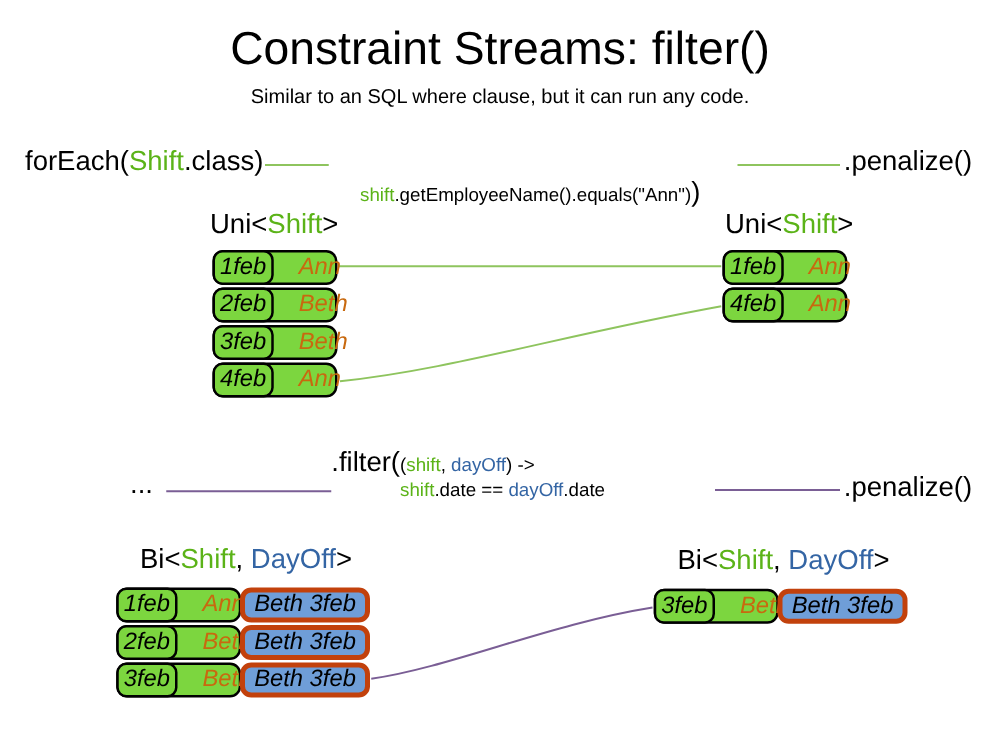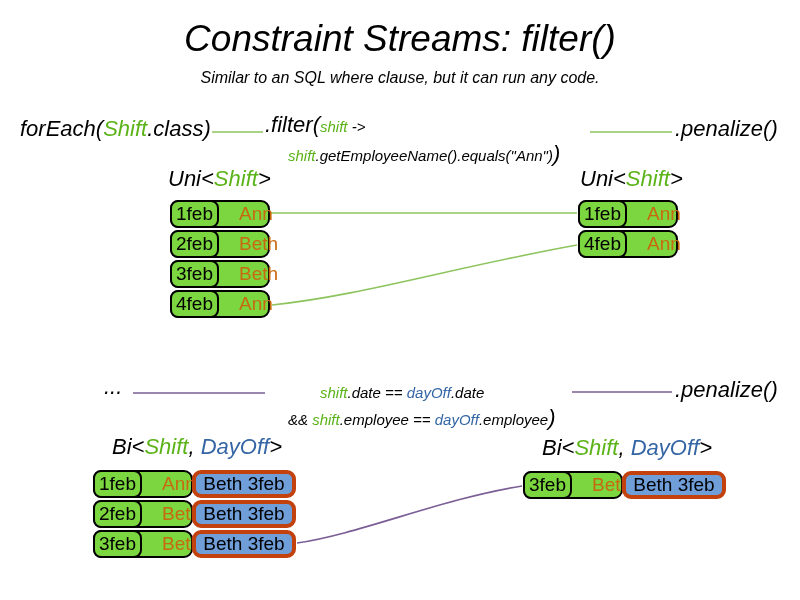--- a/index.html
+++ b/index.html
@@ -2,32 +2,32 @@
 <html style="--cell-green: #7cd63f; --cell-blue: #6f9ed8; --text-orange: #c8690f; --text-green: #5bb318; --text-blue: #3465a4; --line-green: #8ec45e; --line-purple: #7a5e95;"><head>
 <meta charset="utf-8">
 <style>
   :root{
     --cell-green:#7cd63f; --cell-blue:#6f9ed8; --text-orange:#c8690f;
     --text-green:#5bb318; --text-blue:#3465a4; --line-green:#8ec45e; --line-purple:#7a5e95;
   }
   html,body{margin:0;padding:0;background:#fff;}
   .slide{position:relative;width:800px;height:600px;background:#fff;overflow:hidden;
          font-family:"Liberation Sans",sans-serif;color:#000;}
-  .abs{position:absolute;font-style:italic;}
+  .abs{position:absolute;}
   .pre{white-space:pre;}
   .t38{font-size:37px;line-height:42px;}
   .t22{font-size:22px;line-height:26px;white-space:nowrap;}
   .t16{font-size:16px;line-height:19px;}
   .t15{font-size:15px;line-height:18px;white-space:nowrap;}
   .center{left:0;width:800px;text-align:center;}
   .g{color:var(--text-green);}
   .b{color:var(--text-blue);}
   svg.wires{position:absolute;left:0;top:0;z-index:1;pointer-events:none;}
   .layer{position:absolute;left:0;top:0;z-index:2;width:800px;height:600px;pointer-events:none;}
-  .row{position:absolute;display:flex;height:17px;}
+  .row{position:absolute;display:flex;height:17px;font-style:italic;}
   .pill-green{display:flex;align-items:center;background:var(--cell-green);
       border:2px solid #000;border-radius:9px;box-sizing:border-box;height:28px;width:100px;}
   .datebox{display:flex;align-items:center;justify-content:center;background:var(--cell-green);
       border:2px solid #000;border-radius:8px;margin:-2px 0 -2px -2px;height:28px;
       box-sizing:border-box;font-size:19px;padding:0 4px;}
   .namebox{padding:0 20px;color:var(--text-orange);font-size:19px;}
   .pill-blue{display:flex;align-items:center;justify-content:center;background:var(--cell-blue);
       border:4px solid #c2410c;border-radius:9px;box-sizing:border-box;height:28px;width:104px;
       font-size:19px;margin-left:-1px;}
 </style>
@@ -46,21 +46,20 @@
     <path d="M297 543 C360 534 440 499 522 486" style="stroke:var(--line-purple);stroke-width:1.6;fill:none"></path>
   </svg>
 
   <div class="layer">
 
     <div class="abs center t38" style="top:18px;">Constraint Streams: filter()</div>
     <div class="abs center t16" style="top:68px;">Similar to an SQL where clause, but it can run any code.</div>
 
     <div class="abs t22" style="left:20px;top:116px;"><span class="pre">forEach(</span><span class="g pre">Shift</span><span class="pre">.class)</span></div>
 
-    <div class="abs t22" style="left:265px;top:112px;"><span class="pre">.filter(</span><span class="g t15 pre">shift</span><span class="t15 pre"> -&gt;</span></div>
 
     <div class="abs t15" style="left:288px;top:141px;"><span class="g pre">shift</span><span class="pre">.getEmployeeName().equals("Ann")</span><span class="t22 pre">)</span></div>
 
     <div class="abs t22" style="left:675px;top:116px;">.penalize()</div>
 
     <div class="abs t22" style="left:168px;top:166px;"><span class="pre">Uni&lt;</span><span class="g pre">Shift</span><span class="pre">&gt;</span></div>
     <div class="abs t22" style="left:580px;top:166px;"><span class="pre">Uni&lt;</span><span class="g pre">Shift</span><span class="pre">&gt;</span></div>
 
     <div class="row" style="left:170px;top:200px;">
         <div class="pill-green">
@@ -95,24 +94,24 @@
       </div>
     <div class="row" style="left:578px;top:230px;">
         <div class="pill-green">
           <span class="datebox">4feb</span>
           <span class="namebox">Ann</span>
         </div>
       </div>
 
     <div class="abs t22" style="left:104px;top:374px;">...</div>
 
+    <div class="abs t22" style="left:265px;top:357px;"><span class="pre">.filter(</span><span class="t15 pre">(</span><span class="g t15 pre">shift</span><span class="t15 pre">, </span><span class="b t15 pre">dayOff</span><span class="t15 pre">) -&gt;</span></div>
 
     <div class="abs t15" style="left:288px;top:384px;margin-left:32px;"><span class="g pre">shift</span><span class="pre">.date == </span><span class="b pre">dayOff</span><span class="pre">.date</span></div>
 
-    <div class="abs t15" style="left:288px;top:405px;"><span class="pre">&amp;&amp; </span><span class="g pre">shift</span><span class="pre">.employee == </span><span class="b pre">dayOff</span><span class="pre">.employee</span><span class="t22 pre">)</span></div>
 
     <div class="abs t22" style="left:675px;top:377px;">.penalize()</div>
 
     <div class="abs t22" style="left:112px;top:434px;"><span class="pre">Bi&lt;</span><span class="g pre">Shift</span><span class="pre">, </span><span class="b pre">DayOff</span><span class="pre">&gt;</span></div>
     <div class="abs t22" style="left:542px;top:435px;"><span class="pre">Bi&lt;</span><span class="g pre">Shift</span><span class="pre">, </span><span class="b pre">DayOff</span><span class="pre">&gt;</span></div>
 
     <div class="row" style="left:93px;top:470px;">
         <div class="pill-green">
           <span class="datebox">1feb</span>
           <span class="namebox">Ann</span>

